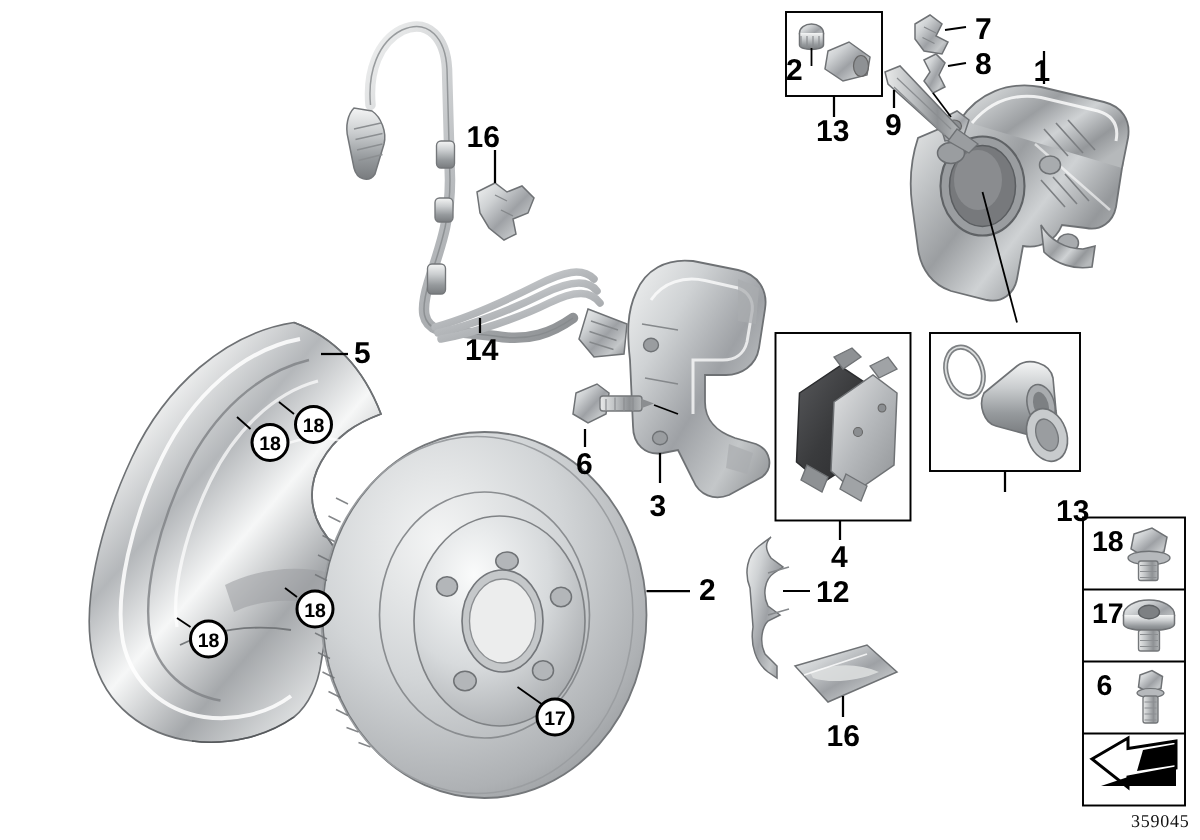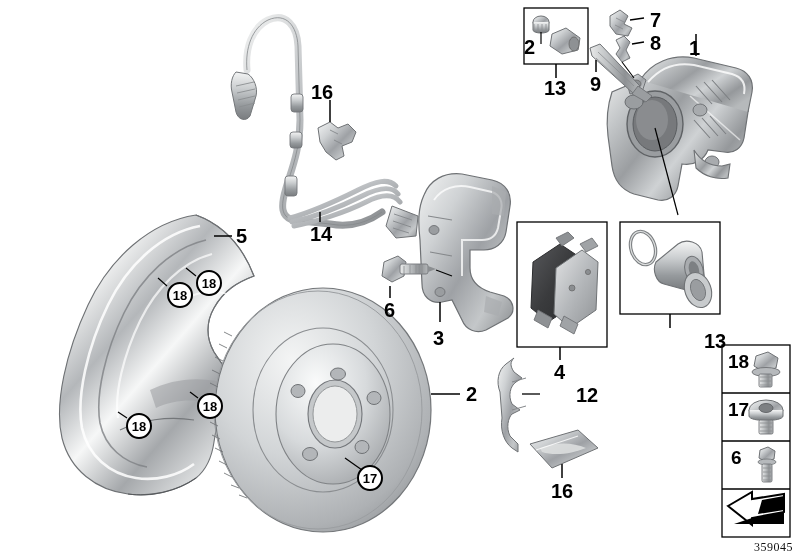--- a/index.html
+++ b/index.html
@@ -362,21 +362,21 @@
 <div class="lbl" style="left:466px;top:384px;">2</div>
 <div class="lbl" style="left:433px;top:328px;">3</div>
 <div class="lbl" style="left:554px;top:362px;">4</div>
 <div class="lbl" style="left:236px;top:226px;">5</div>
 <div class="lbl" style="left:384px;top:300px;">6</div>
 <div class="lbl" style="left:650px;top:10px;">7</div>
 <div class="lbl" style="left:650px;top:33px;">8</div>
 <div class="lbl" style="left:590px;top:74px;">9</div>
 <div class="lbl" style="left:524px;top:37px;">2</div>
 <div class="lbl" style="left:544px;top:78px;">13</div>
-<div class="lbl" style="left:576px;top:385px;">12</div>
+<div class="lbl" style="left:544px;top:385px;">12</div>
 <div class="lbl" style="left:660px;top:331px;margin-left:44px;">13</div>
 <div class="lbl" style="left:310px;top:224px;text-align:right;">14</div>
 <div class="lbl" style="left:551px;top:481px;">16</div>
 <div class="lbl" style="left:311px;top:82px;text-align:right;">16</div>
 
 <div class="clbl" style="left:357px;top:465px;">17</div>
 <div class="clbl" style="left:196px;top:270px;">18</div>
 <div class="clbl" style="left:167px;top:282px;">18</div>
 <div class="clbl" style="left:197px;top:393px;">18</div>
 <div class="clbl" style="left:126px;top:413px;">18</div>

